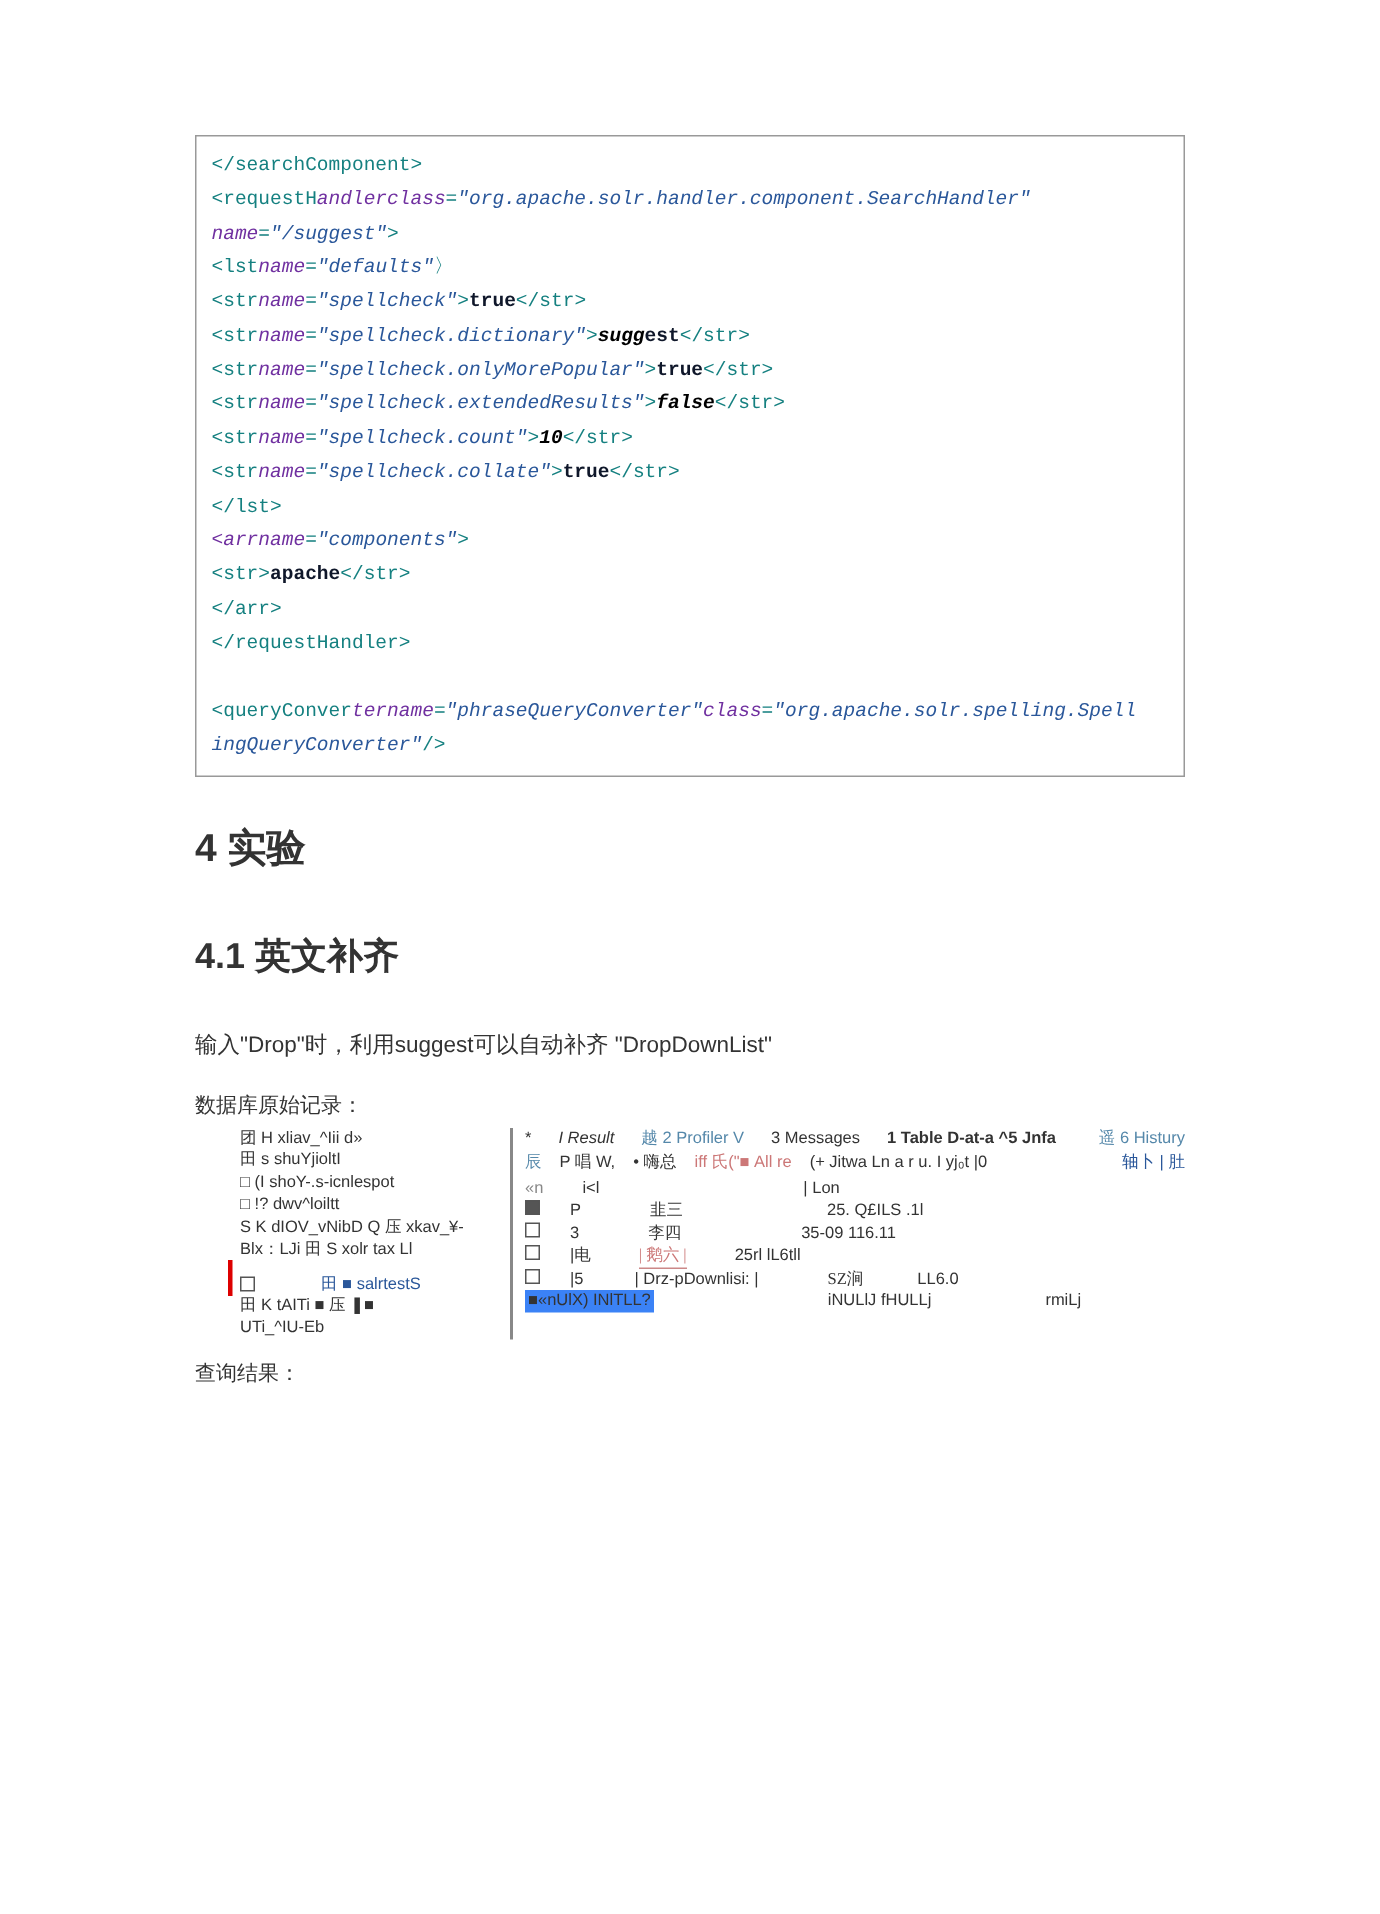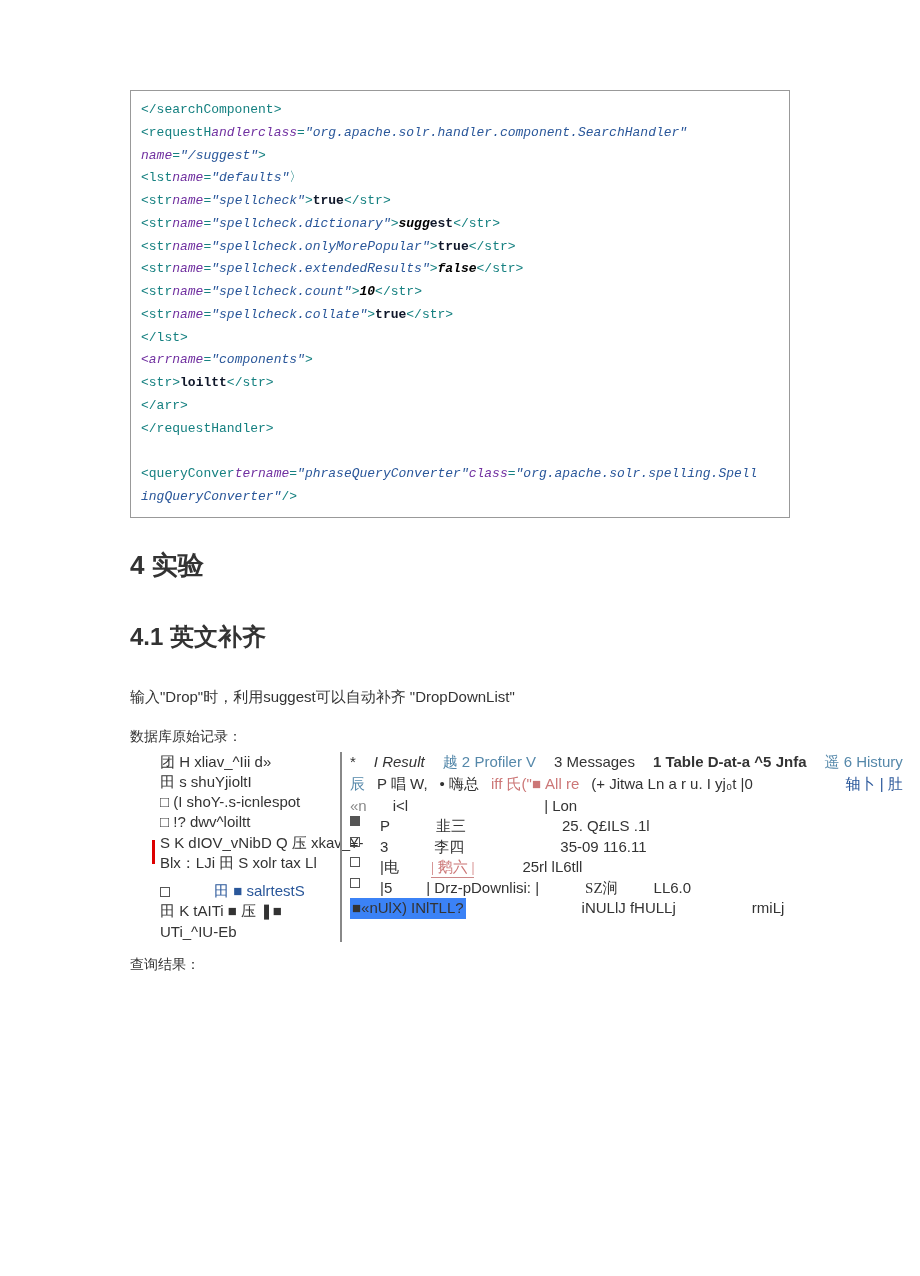--- a/index.html
+++ b/index.html
@@ -43,21 +43,21 @@
     font-size: 15px;
     line-height: 1.8;
     margin: 30px 0 18px 0;
   }
   p.label {
     font-size: 14px;
     margin: 14px 0 6px 0;
   }
   .db-wrap {
     display: flex;
-    font-size: 15px;
+    font-size: 11px;
     line-height: 1.35;
     color: #333;
     font-family: Arial, sans-serif;
     margin: 6px 0 10px 0;
     position: relative;
   }
   .tree {
     width: 180px;
     padding-left: 30px;
   }
@@ -99,21 +99,21 @@
     <div class="code-line"><span class="attr">name</span><span class="tag">=</span><span class="val">"/suggest"</span><span class="tag">&gt;</span></div>
     <div class="code-line"><span class="tag">&lt;</span><span class="tag">lst</span><span class="attr">name</span><span class="tag">=</span><span class="val">"defaults"</span><span class="tag">〉</span></div>
     <div class="code-line"><span class="tag">&lt;</span><span class="tag">str</span><span class="attr">name</span><span class="tag">=</span><span class="val">"spellcheck"</span><span class="tag">&gt;</span><span class="txt">true</span><span class="tag">&lt;/</span><span class="tag">str</span><span class="tag">&gt;</span></div>
     <div class="code-line"><span class="tag">&lt;</span><span class="tag">str</span><span class="attr">name</span><span class="tag">=</span><span class="val">"spellcheck.dictionary"</span><span class="tag">&gt;</span><span class="txti">sugg</span><span class="txt">est</span><span class="tag">&lt;/</span><span class="tag">str</span><span class="tag">&gt;</span></div>
     <div class="code-line"><span class="tag">&lt;</span><span class="tag">str</span><span class="attr">name</span><span class="tag">=</span><span class="val">"spellcheck.onlyMorePopular"</span><span class="tag">&gt;</span><span class="txt">true</span><span class="tag">&lt;/</span><span class="tag">str</span><span class="tag">&gt;</span></div>
     <div class="code-line"><span class="tag">&lt;</span><span class="tag">str</span><span class="attr">name</span><span class="tag">=</span><span class="val">"spellcheck.extendedResults"</span><span class="tag">&gt;</span><span class="txti">false</span><span class="tag">&lt;/</span><span class="tag">str</span><span class="tag">&gt;</span></div>
     <div class="code-line"><span class="tag">&lt;</span><span class="tag">str</span><span class="attr">name</span><span class="tag">=</span><span class="val">"spellcheck.count"</span><span class="tag">&gt;</span><span class="txti">10</span><span class="tag">&lt;/</span><span class="tag">str</span><span class="tag">&gt;</span></div>
     <div class="code-line"><span class="tag">&lt;</span><span class="tag">str</span><span class="attr">name</span><span class="tag">=</span><span class="val">"spellcheck.collate"</span><span class="tag">&gt;</span><span class="txt">true</span><span class="tag">&lt;/</span><span class="tag">str</span><span class="tag">&gt;</span></div>
     <div class="code-line"><span class="tag">&lt;/</span><span class="tag">lst</span><span class="tag">&gt;</span></div>
     <div class="code-line"><span class="attr">&lt;</span><span class="attr">arr</span><span class="attr">name</span><span class="tag">=</span><span class="val">"components"</span><span class="tag">&gt;</span></div>
-    <div class="code-line"><span class="tag">&lt;</span><span class="tag">str</span><span class="tag">&gt;</span><span class="txt">loiltt</span><span class="tag">&lt;/</span><span class="tag">str</span><span class="tag">&gt;</span></div>
+    <div class="code-line"><span class="tag">&lt;</span><span class="tag">str</span><span class="tag">&gt;</span><span class="txt">apache</span><span class="tag">&lt;/</span><span class="tag">str</span><span class="tag">&gt;</span></div>
     <div class="code-line"><span class="tag">&lt;/</span><span class="tag">arr</span><span class="tag">&gt;</span></div>
     <div class="code-line"><span class="tag">&lt;/</span><span class="tag">requestHandler</span><span class="tag">&gt;</span></div>
     <div class="code-line"><span class="indent"></span><span class="tag">&lt;</span><span class="tag">queryConver</span><span class="attr">ter</span><span class="attr">name</span><span class="tag">=</span><span class="val">"phraseQueryConverter"</span><span class="attr">class</span><span class="tag">=</span><span class="val">"org.apache.solr.spelling.Spell</span></div>
     <div class="code-line"><span class="val">ingQueryConverter"</span><span class="tag">/&gt;</span></div>
   </div>
 
   <h1 class="sec">4 实验</h1>
   <h2 class="sub">4.1 英文补齐</h2>
 
   <p class="body">输入"Drop"时，利用suggest可以自动补齐 "DropDownList"</p>
@@ -160,27 +160,27 @@
         <div class="grid-row">
             <span class="cb cbf"></span>
             <span>P</span>
             <span class="chin" style="margin-left:30px">韭三</span>
             <span style="margin-left:80px">25. Q£ILS .1l</span>
           </div>
         <div class="grid-row">
             <span class="cb"></span>
             <span>3</span>
             <span class="chin" style="margin-left:30px">李四</span>
-            <span style="margin-left:80px">35-09 116.11</span>
+            <span style="margin-left:64px">35-09 116.11</span>
           </div>
         <div class="grid-row">
             <span class="cb"></span>
             <span>|电</span>
             <span class="chin pink" style="margin-left:16px;border-bottom:1px solid #c88">|    鹅六            |</span>
-            <span style="margin-left:32px">25rl lL6tll</span>
+            <span style="margin-left:16px">25rl lL6tll</span>
           </div>
         <div class="grid-row">
             <span class="cb"></span>
             <span>|5</span>
             <span style="margin-left:18px">| Drz-pDownlisi: |</span>
             <span class="chin" style="margin-left:30px">SZ涧</span>
             <span style="margin-left:20px">LL6.0</span>
           </div>
         <div class="grid-row">
             <span style="background:#3b82f6;padding:0 2px">■«nUlX) INlTLL?</span>

